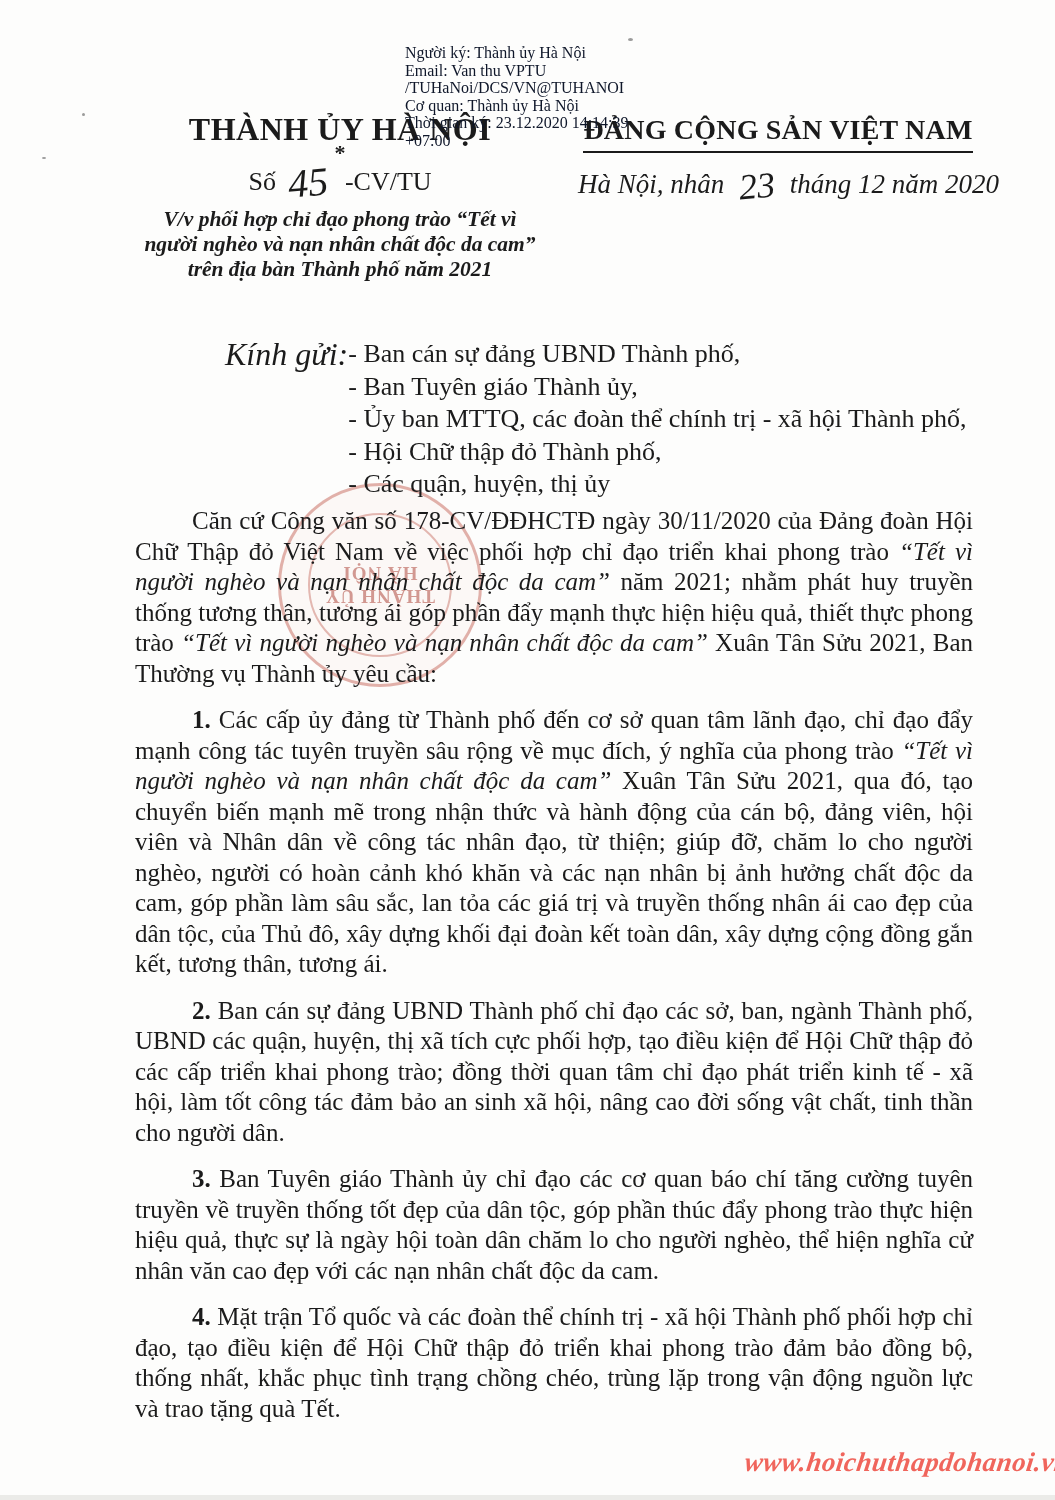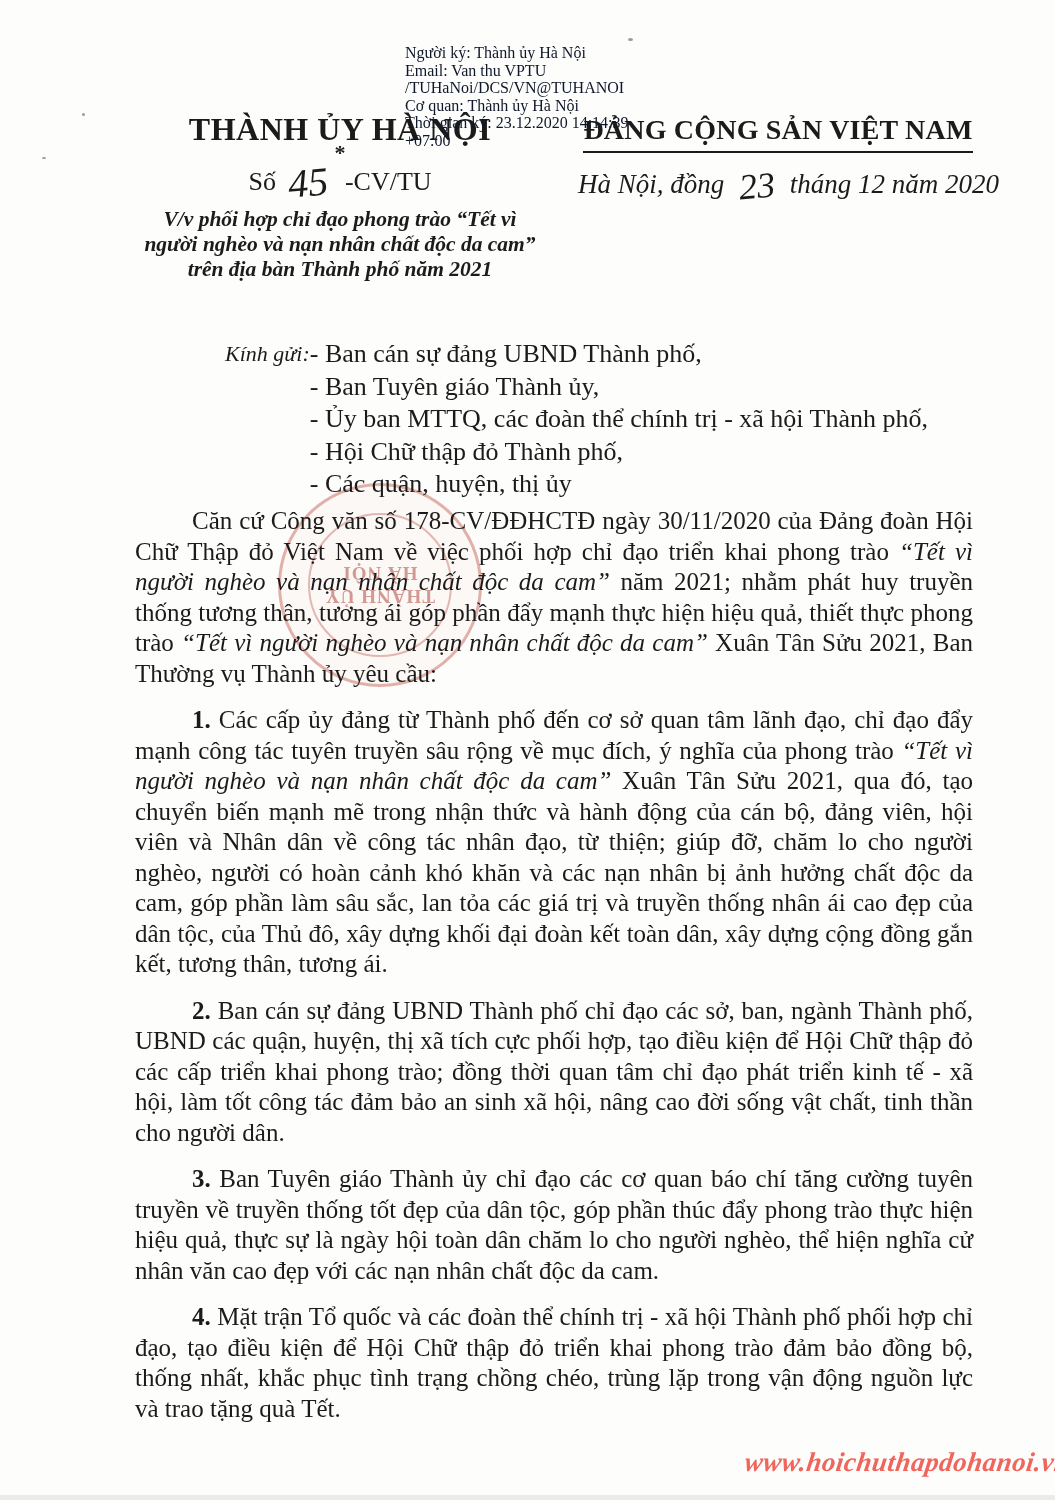--- a/index.html
+++ b/index.html
@@ -29,21 +29,21 @@
   
   .hright{position:absolute;left:578px;top:114px;width:400px;text-align:center;z-index:2;}
   .party-name{
     display:inline-block;font-size:28px;font-weight:bold;line-height:32px;
     border-bottom:2px solid #1b1b1b;padding-bottom:5px;letter-spacing:.2px;
   }
   .date-line{font-size:27px;font-style:italic;margin-top:12px;white-space:nowrap;}
   .hw-day{font-size:36px;vertical-align:-5px;margin:0 8px 0 8px;}
   
   .recipients{position:absolute;left:225px;top:338px;display:flex;z-index:2;}
-  .recipients-label{font-size:22px;font-style:italic;line-height:32px;}
+  .recipients-label{font-size:32px;font-style:italic;line-height:32px;}
   .recipients-list{}
   .recipient-item{font-size:26px;line-height:32.5px;white-space:nowrap;}
   
   .doc-body{
     position:absolute;left:135px;top:506px;width:838px;z-index:2;
     font-size:25px;line-height:30.5px;text-align:justify;
   }
   .body-para{margin:0 0 0 0;padding:0;text-indent:57px;}
   .body-para + .body-para{margin-top:16px;}
   .seg-bold{font-weight:bold;}
@@ -122,21 +122,21 @@
       <div>người nghèo và nạn nhân chất độc da cam”</div>
       <div>trên địa bàn Thành phố năm 2021</div>
     </div>
   </div>
 
   <div class="hright">
     <div>
       <span class="party-name">ĐẢNG CỘNG SẢN VIỆT NAM</span>
     </div>
     <div class="date-line">
-      <span>Hà Nội, đồng</span>
+      <span>Hà Nội, nhân</span>
       <span class="hw hw-day">23</span>
       <span>tháng 12 năm 2020</span>
     </div>
   </div>
 
   <div class="recipients">
     <div class="recipients-label">Kính gửi:</div>
     <div class="recipients-list">
       <div class="recipient-item">- Ban cán sự đảng UBND Thành phố,</div>
       <div class="recipient-item">- Ban Tuyên giáo Thành ủy,</div>

